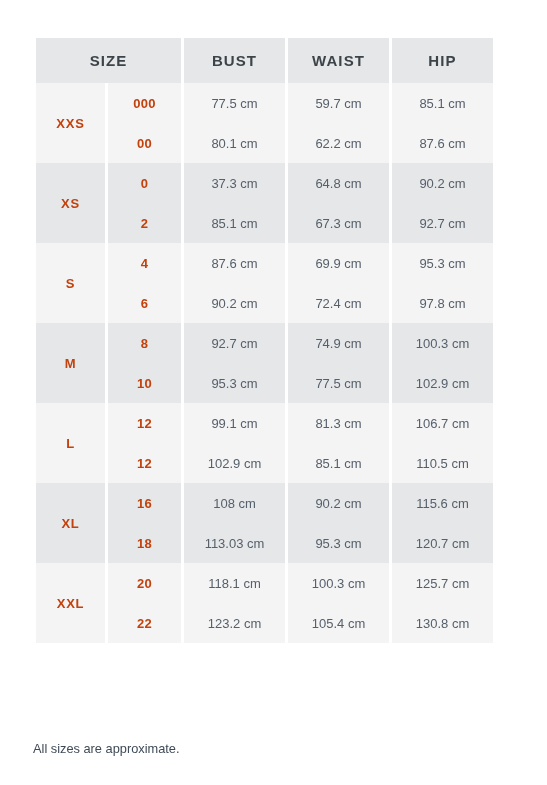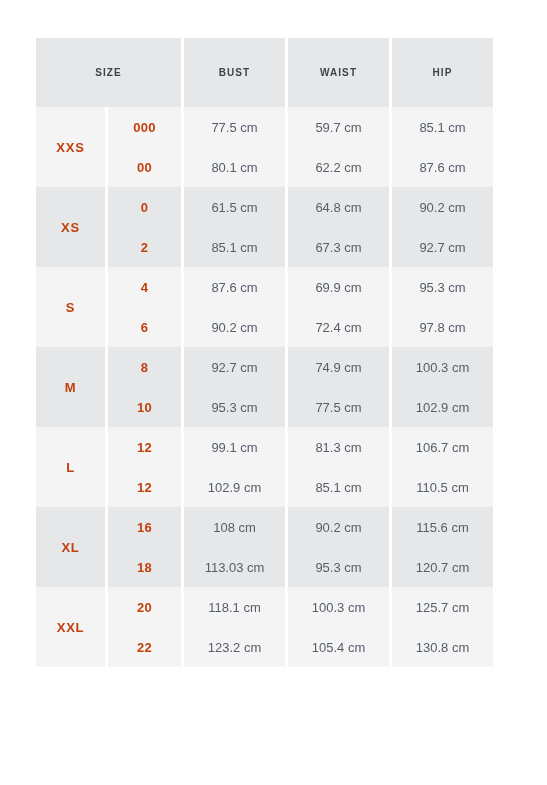--- a/index.html
+++ b/index.html
@@ -34,26 +34,26 @@
   }
 
   .chart-table col.c-letter  { width: 69px; }
   .chart-table col.c-num     { width: 73px; }
   .chart-table col.c-meas    { width: 101px; }
 
   
   .chart-table thead th {
     background: #e6e7e9;
     color: #3d4449;
-    font-size: 10px;
+    font-size: 15px;
     font-weight: bold;
     letter-spacing: 1.1px;
     text-align: center;
     height: 35px;
-    padding: 17px;
+    padding: 5px;
     vertical-align: middle;
     border: 0;
   }
 
   
   .chart-table tbody td {
     padding: 0;
     border: 0;
     text-align: center;
     vertical-align: middle;
@@ -132,21 +132,21 @@
         <td>80.1 cm</td>
         <td>62.2 cm</td>
         <td>87.6 cm</td>
       </tr>
     </tbody>
 
     <tbody class="grp-dark">
       <tr>
         <td class="letter-cell" rowspan="2">XS</td>
         <td class="num-cell">0</td>
-        <td>61.5 cm</td>
+        <td>37.3 cm</td>
         <td>64.8 cm</td>
         <td>90.2 cm</td>
       </tr>
       <tr>
         <td class="num-cell">2</td>
         <td>85.1 cm</td>
         <td>67.3 cm</td>
         <td>92.7 cm</td>
       </tr>
     </tbody>
@@ -226,14 +226,15 @@
       <tr>
         <td class="num-cell">22</td>
         <td>123.2 cm</td>
         <td>105.4 cm</td>
         <td>130.8 cm</td>
       </tr>
     </tbody>
   </table>
 
 
+  <p class="note" id="note-appx">All sizes are approximate.</p>
 
 </div>
 
 </body></html>

